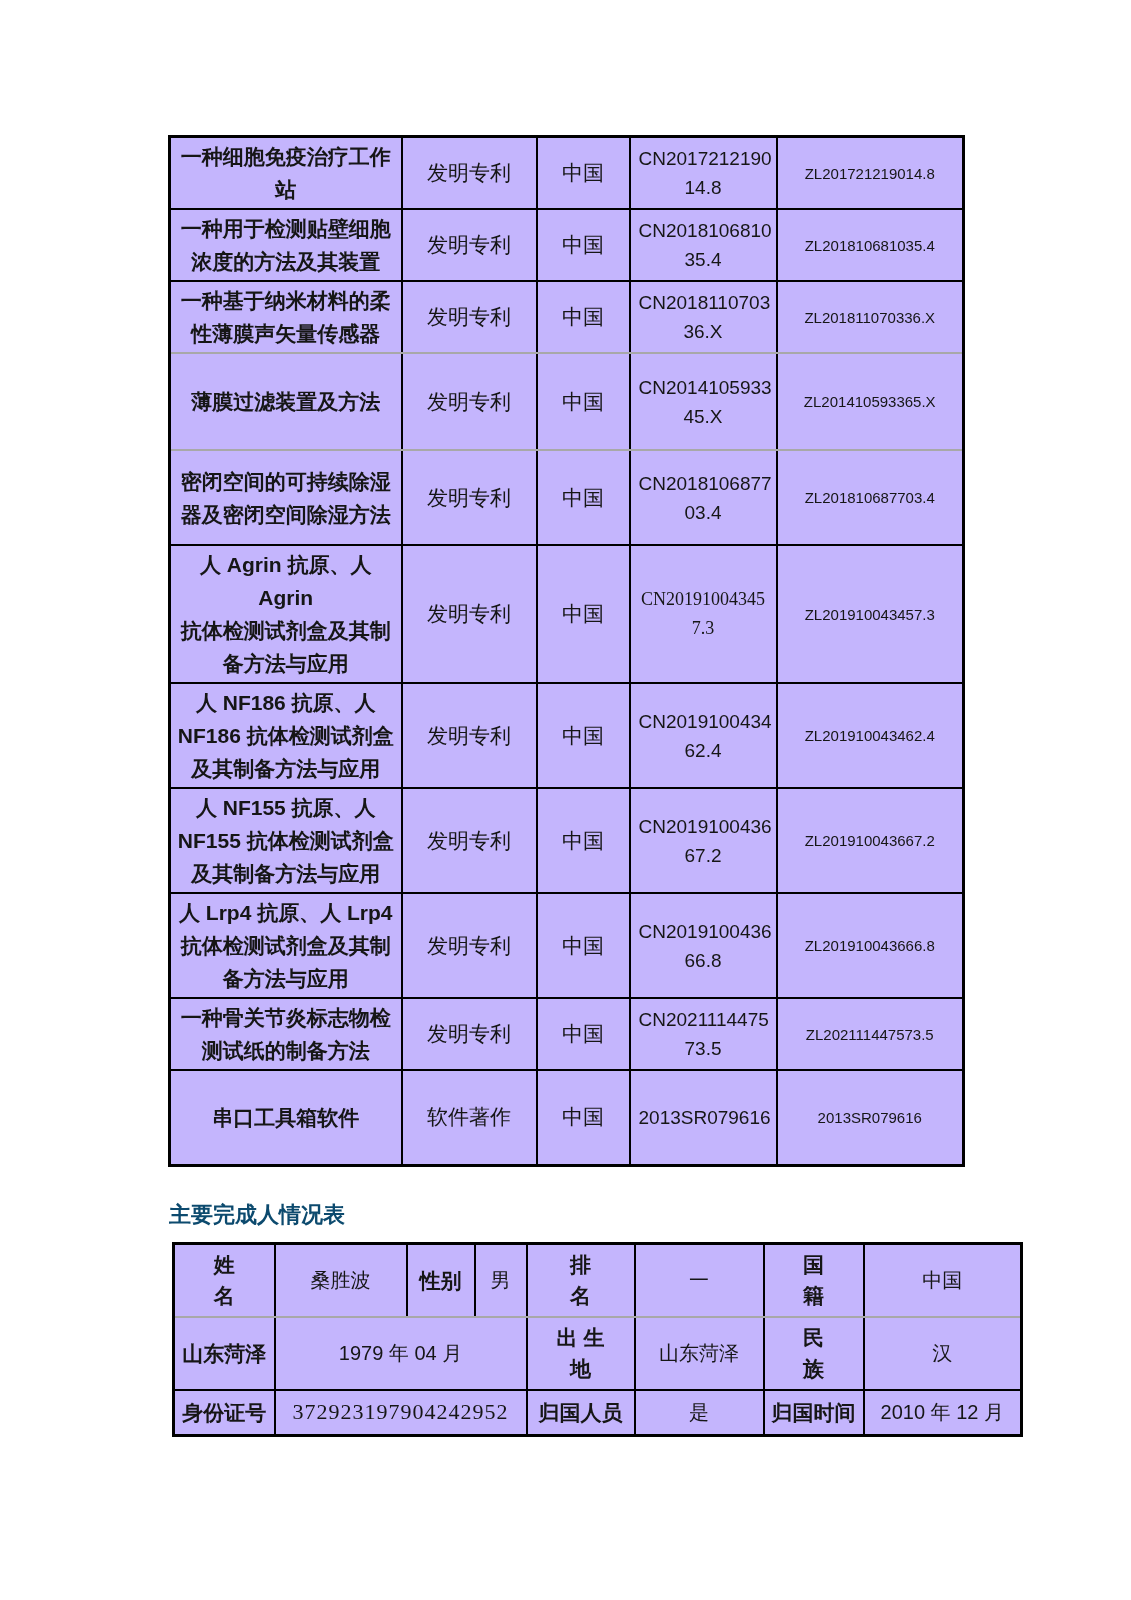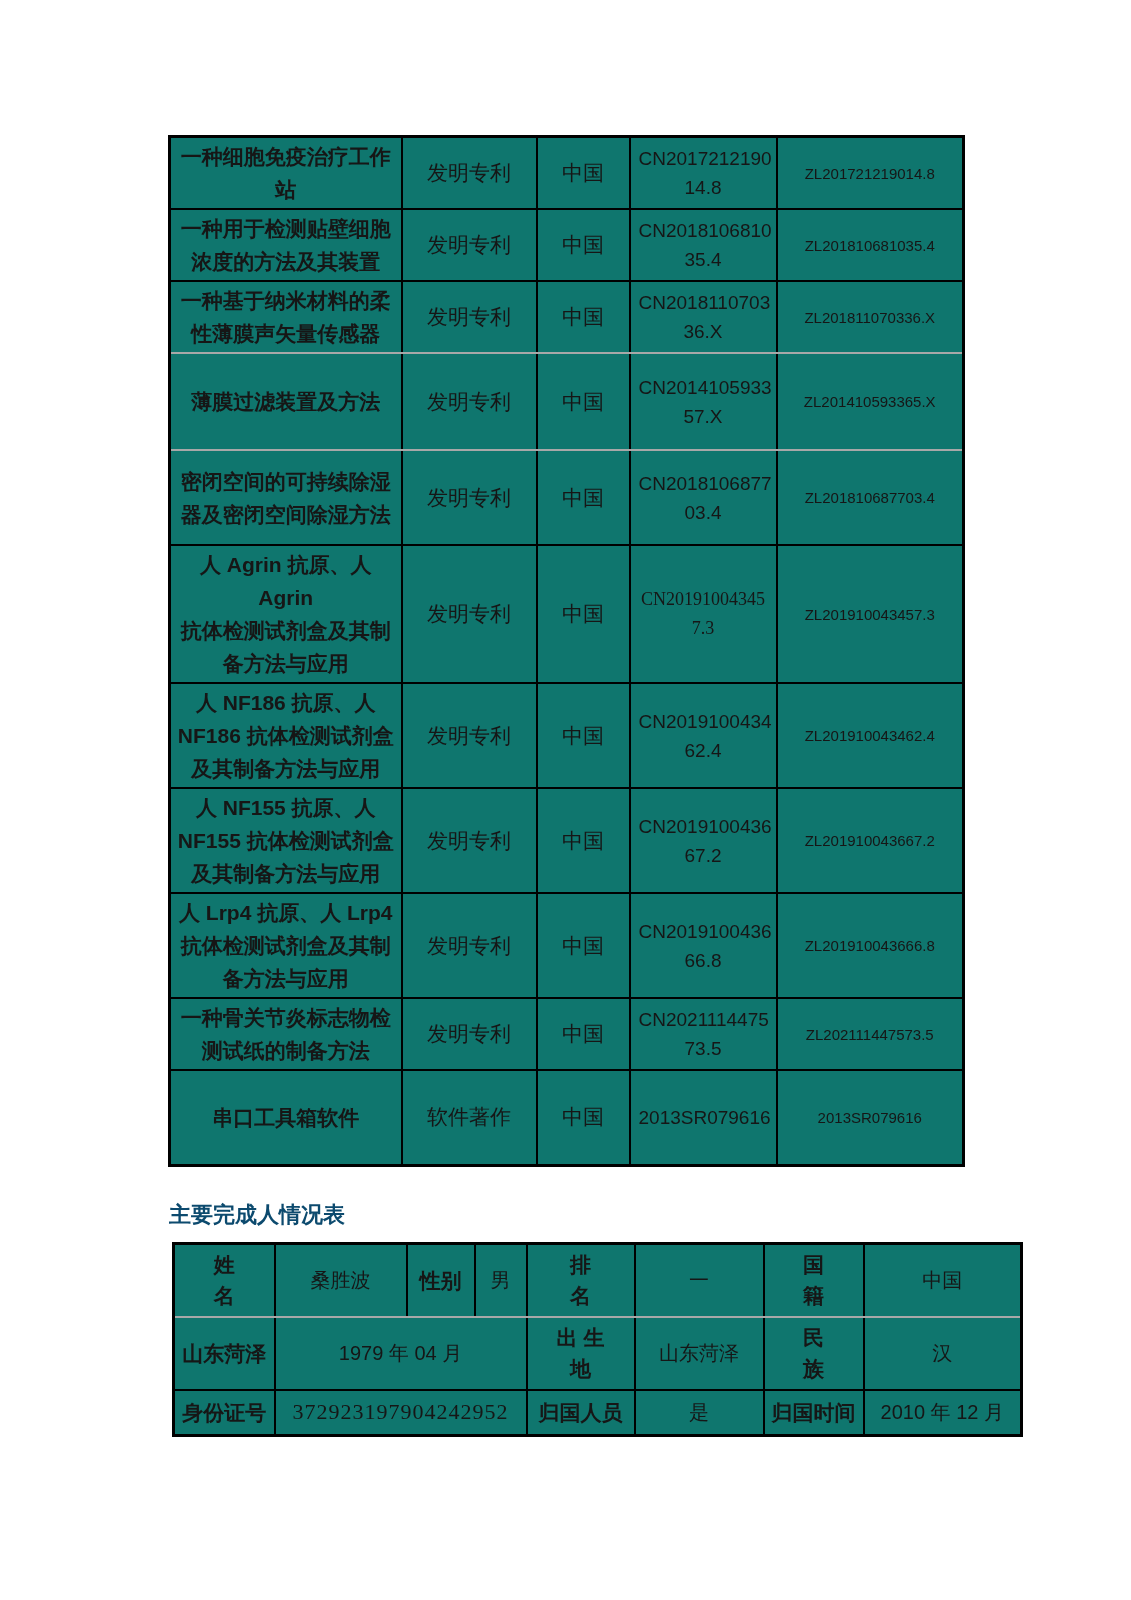--- a/index.html
+++ b/index.html
@@ -1,20 +1,20 @@
 <!DOCTYPE html>
 <html><head>
 <meta charset="utf-8">
 <style>
   html,body{margin:0;padding:0;background:#ffffff;}
   .page{position:relative;width:1131px;height:1600px;background:#ffffff;color:#161616;overflow:hidden;}
 
   
   .patent-wrap{position:absolute;left:168px;top:135px;}
-  table.grid{border-collapse:collapse;table-layout:fixed;background:#0f766e;}
+  table.grid{border-collapse:collapse;table-layout:fixed;background:#c4b5fd;}
   table.grid td{border:2px solid #000;text-align:center;vertical-align:middle;padding:2px 3px;overflow:hidden;}
   table.patent{width:794px;border:3px solid #000;}
   table.patent td.c-name{font-family:"Liberation Sans",sans-serif;font-weight:bold;font-size:21px;line-height:33px;white-space:pre-line;}
   table.patent td.c-type,table.patent td.c-country{font-family:"Liberation Serif",serif;font-size:21px;}
   table.patent td.c-app{font-family:"Liberation Sans",sans-serif;font-size:19px;line-height:29px;white-space:pre-line;padding:2px 8px;}
   table.patent td.c-app.serif-num{font-family:"Liberation Serif",serif;font-size:18px;}
   table.patent td.c-pat{font-family:"Liberation Sans",sans-serif;font-size:15px;padding:2px 0;}
   tr.gray-bottom td{border-bottom:2px solid #a8a8a8;}
 
   
@@ -68,21 +68,21 @@
           <td class="c-country">中国</td>
           <td class="c-app">CN2018110703
 36.X</td>
           <td class="c-pat">ZL201811070336.X</td>
         </tr>
         <tr class="gray-bottom" style="height:97px">
           <td class="c-name">薄膜过滤装置及方法</td>
           <td class="c-type">发明专利</td>
           <td class="c-country">中国</td>
           <td class="c-app">CN2014105933
-57.X</td>
+45.X</td>
           <td class="c-pat">ZL201410593365.X</td>
         </tr>
         <tr style="height:95px">
           <td class="c-name">密闭空间的可持续除湿
 器及密闭空间除湿方法</td>
           <td class="c-type">发明专利</td>
           <td class="c-country">中国</td>
           <td class="c-app">CN2018106877
 03.4</td>
           <td class="c-pat">ZL201810687703.4</td>

